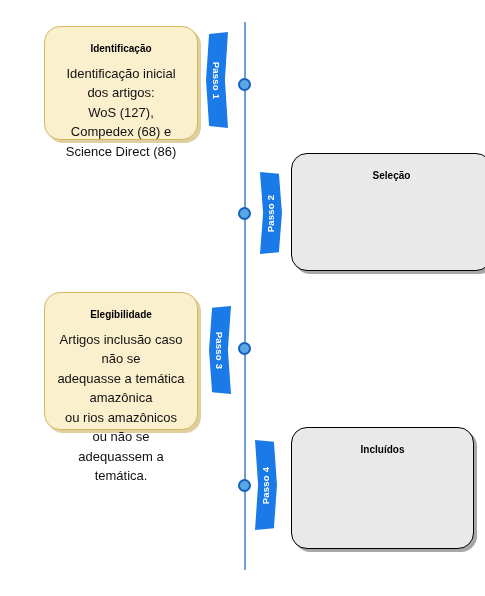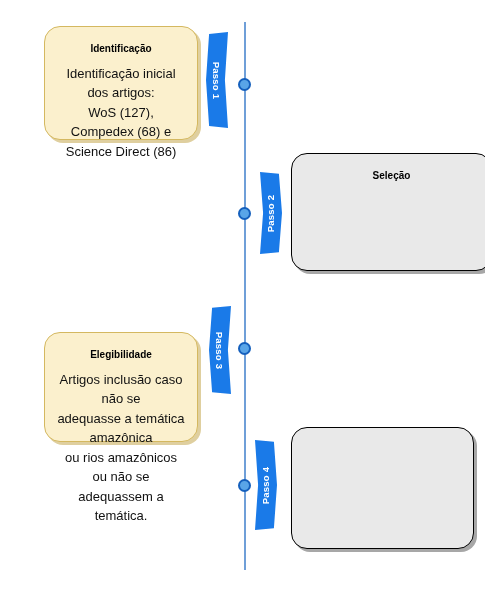--- a/index.html
+++ b/index.html
@@ -114,21 +114,21 @@
 
   
   .node.gray {
     background: #e9e9e9;
     border: 1.8px solid #000000;
     box-shadow: 3px 3px 0 rgba(60, 60, 60, 0.45);
   }
 
   .node-1 { left: 44px;  top: 26px;  width: 154px; height: 114px; }
   .node-2 { left: 291px; top: 153px; width: 201px; height: 118px; }
-  .node-3 { left: 44px;  top: 292px; width: 154px; height: 110px; margin-top: 40px; }
+  .node-3 { left: 44px;  top: 292px; width: 154px; height: 138px; }
   .node-4 { left: 291px; top: 427px; width: 183px; height: 122px; }
 </style>
 </head>
 <body>
 
 <div id="diagram">
 
   <div class="timeline-axis"></div>
 
   <div class="timeline-dot d1"></div>
@@ -162,15 +162,16 @@
 
   <div class="node cream node-3">
     <div class="node-title">Elegibilidade</div>
     <div class="node-body">Artigos inclusão caso não se
 adequasse a temática amazônica
 ou rios amazônicos ou não se
 adequassem a temática.</div>
   </div>
 
   <div class="node gray node-4">
+    <div class="node-title">Incluídos</div>
   </div>
 
 </div>
 
 </body></html>

